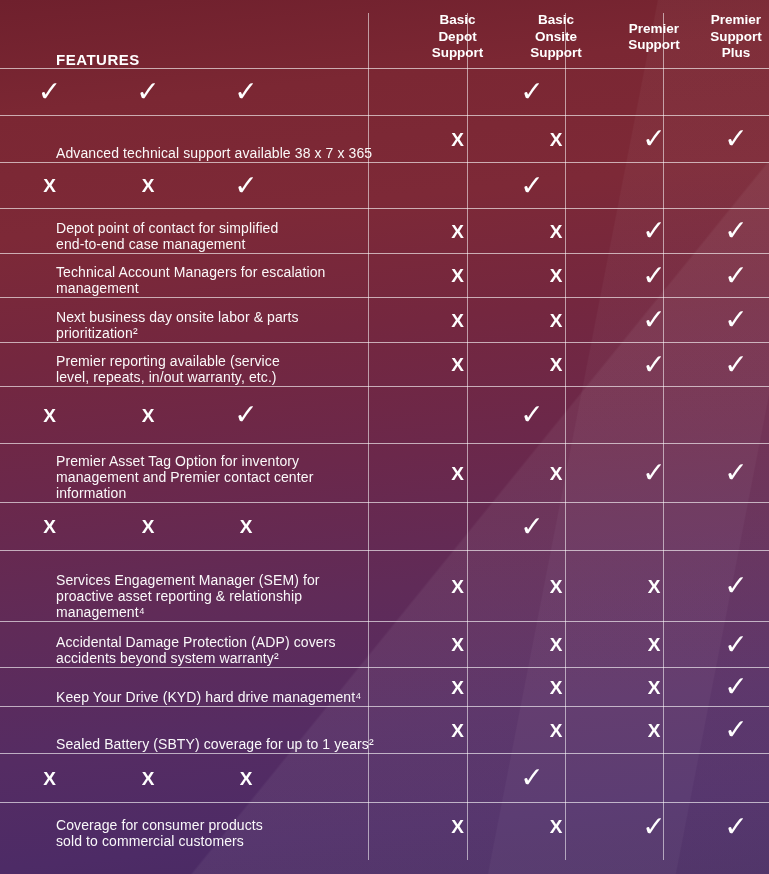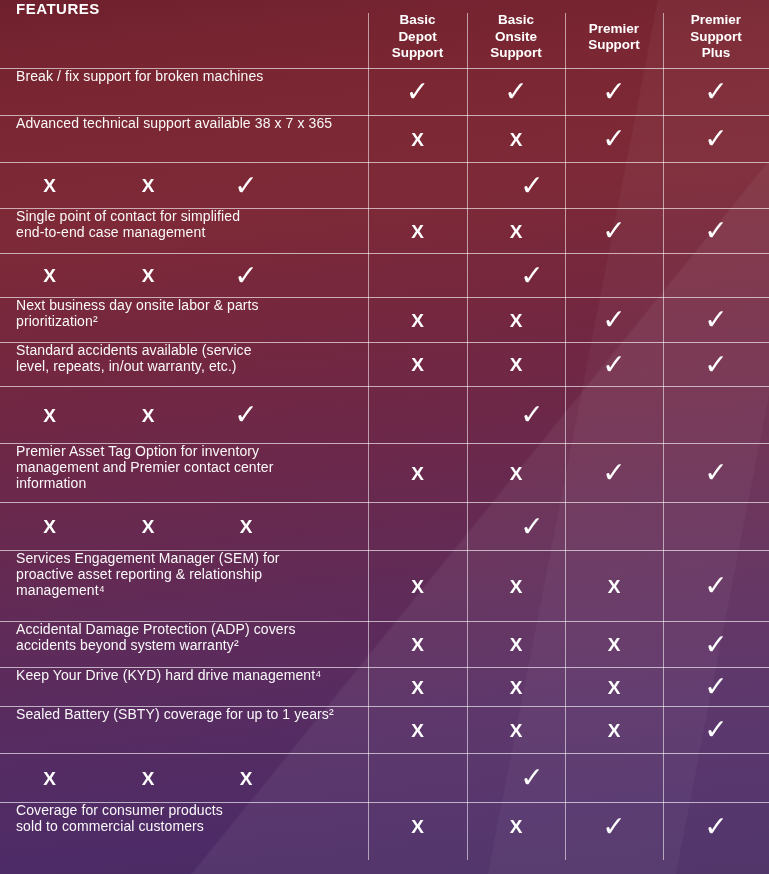--- a/index.html
+++ b/index.html
@@ -51,23 +51,24 @@
     box-sizing:border-box;
     border-top: 1px solid rgba(255,255,255,0.62);
     color:#ffffff;
   }
   .row.header { border-top:none; height:68px; }
 
   .feature-col {
     width:368px;
     box-sizing:border-box;
     display:flex;
-    align-items:flex-start;
+    align-items:flex-end;
     padding-left:16px;
     padding-right:10px;
+    margin-left:40px;
   }
   .mark-col {
     box-sizing:border-box;
     display:flex;
     align-items:center;
     justify-content:center;
   }
   .c1 { width:99px; }
   .c2 { width:98px; }
   .c3 { width:98px; }
@@ -131,23 +132,20 @@
 Support</span>
       </div>
       <div class="mark-col c4">
         <span class="col-header">Premier
 Support
 Plus</span>
       </div>
     </div>
 
     <div class="row" style="height:47px">
-      <div class="feature-col">
-          <span class="feature-label">Break / fix support for broken machines</span>
-        </div>
       <div class="mark-col c1">
           <span class="mark check">✓</span>
         </div>
       <div class="mark-col c2">
           <span class="mark check">✓</span>
         </div>
       <div class="mark-col c3">
           <span class="mark check">✓</span>
         </div>
       <div class="mark-col c4">
@@ -183,38 +181,42 @@
       <div class="mark-col c3">
           <span class="mark check">✓</span>
         </div>
       <div class="mark-col c4">
           <span class="mark check">✓</span>
         </div>
     </div>
 
     <div class="row" style="height:45px">
       <div class="feature-col">
-          <span class="feature-label">Single point of contact for simplified
+          <span class="feature-label">Depot point of contact for simplified
 end-to-end case management</span>
         </div>
       <div class="mark-col c1">
           <span class="mark ex">X</span>
         </div>
       <div class="mark-col c2">
           <span class="mark ex">X</span>
         </div>
       <div class="mark-col c3">
           <span class="mark check">✓</span>
         </div>
       <div class="mark-col c4">
           <span class="mark check">✓</span>
         </div>
     </div>
 
     <div class="row" style="height:44px">
+      <div class="feature-col">
+          <span class="feature-label">Technical Account Managers for escalation
+management</span>
+        </div>
       <div class="mark-col c1">
           <span class="mark ex">X</span>
         </div>
       <div class="mark-col c2">
           <span class="mark ex">X</span>
         </div>
       <div class="mark-col c3">
           <span class="mark check">✓</span>
         </div>
       <div class="mark-col c4">
@@ -236,21 +238,21 @@
       <div class="mark-col c3">
           <span class="mark check">✓</span>
         </div>
       <div class="mark-col c4">
           <span class="mark check">✓</span>
         </div>
     </div>
 
     <div class="row" style="height:44px">
       <div class="feature-col">
-          <span class="feature-label">Standard accidents available (service
+          <span class="feature-label">Premier reporting available (service
 level, repeats, in/out warranty, etc.)</span>
         </div>
       <div class="mark-col c1">
           <span class="mark ex">X</span>
         </div>
       <div class="mark-col c2">
           <span class="mark ex">X</span>
         </div>
       <div class="mark-col c3">
           <span class="mark check">✓</span>

